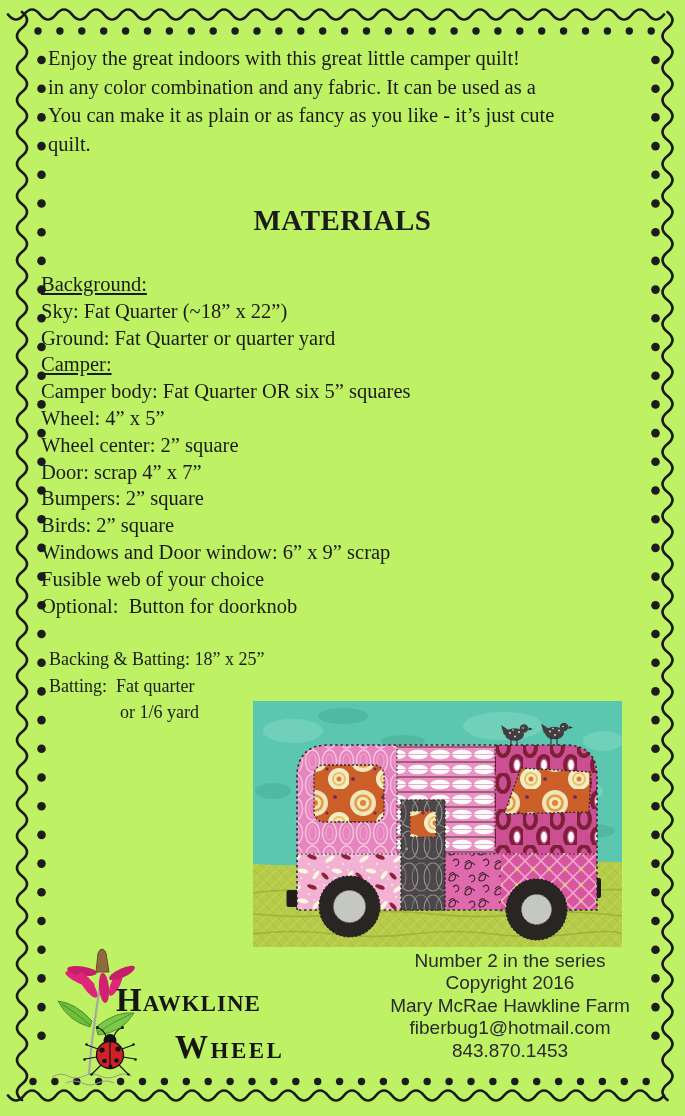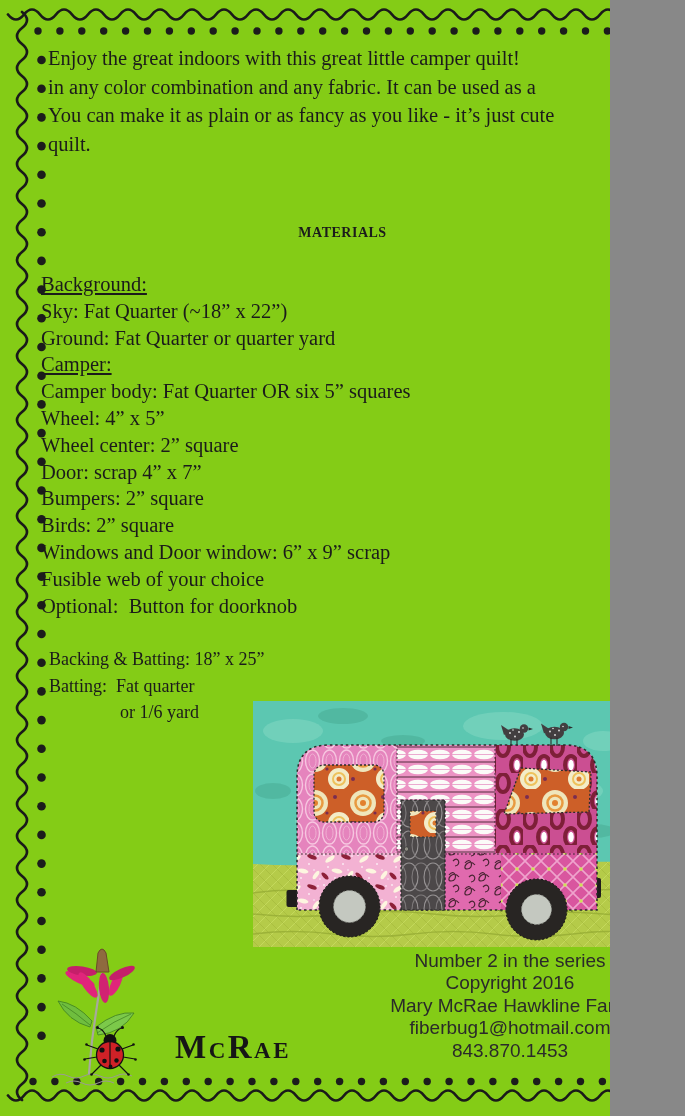--- a/index.html
+++ b/index.html
@@ -1,22 +1,22 @@
 <!DOCTYPE html>
 <html><head>
 <meta charset="utf-8">
 <style>
   html,body{margin:0;padding:0;background:#888;}
-  .page{position:relative;width:610px;height:1116px;background:#84cc16;overflow:hidden;
+  .page{position:relative;width:685px;height:1116px;background:#bef264;overflow:hidden;
         font-family:"Liberation Serif",serif;color:#1b1b1b;}
   .page svg{display:block;}
   #border{position:absolute;left:0;top:0;width:685px;height:1116px;}
   .intro{position:absolute;left:48px;top:44px;width:605px;font-size:20.5px;line-height:28.7px;white-space:pre;}
-  .mat-head{position:absolute;left:0;top:225px;width:685px;text-align:center;
-            font-size:14px;font-weight:bold;letter-spacing:.5px;}
+  .mat-head{position:absolute;left:0;top:204px;width:685px;text-align:center;
+            font-size:29px;font-weight:bold;letter-spacing:.5px;}
   .mat-list{position:absolute;left:41px;top:271px;width:560px;font-size:20.5px;line-height:26.8px;white-space:pre;}
   .extras{position:absolute;left:49px;top:646px;width:260px;font-size:18px;line-height:26.7px;white-space:pre;}
   .u{text-decoration:underline;}
   .photo{position:absolute;left:253px;top:701px;width:369px;height:246px;}
   .flower{position:absolute;left:46px;top:941px;width:100px;height:150px;}
   .logo-line1{position:absolute;left:116px;top:982px;font-size:33px;font-weight:bold;
               font-variant:small-caps;letter-spacing:1px;color:#161616;}
   .logo-line2{position:absolute;left:175px;top:1029px;font-size:33px;font-weight:bold;
               font-variant:small-caps;letter-spacing:2.5px;color:#161616;}
   .footer{position:absolute;left:330px;top:950px;width:360px;text-align:center;
@@ -380,21 +380,22 @@
       <path d="M64,100.5 V127.5" stroke="#111" stroke-width="1.2"></path>
       <g fill="#111">
         <circle cx="56" cy="109" r="2.6"></circle>
           <circle cx="72" cy="108" r="2.6"></circle>
         <circle cx="58.5" cy="120" r="2.3"></circle>
           <circle cx="70.5" cy="119.5" r="2.2"></circle>
           <circle cx="64.5" cy="125.5" r="1.9"></circle>
       </g>
     </g>
   </svg>
-  <div class="logo-line2">McRae</div>
+  <div class="logo-line1">Hawkline</div>
+  <div class="logo-line2">Wheel</div>
 
   <div class="footer">
       <div>Number 2 in the series</div>
       <div>Copyright 2016</div>
       <div>Mary McRae Hawkline Farm</div>
       <div>fiberbug1@hotmail.com</div>
       <div>843.870.1453</div>
     </div>
 </div>
 

